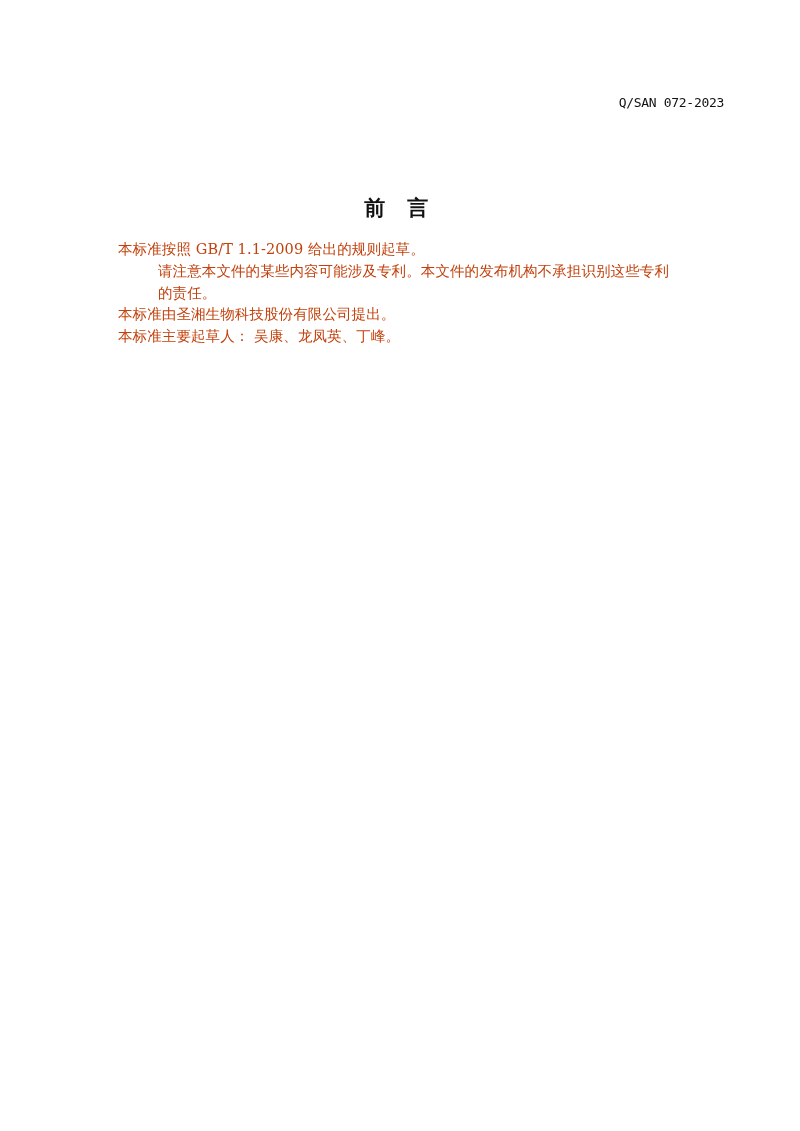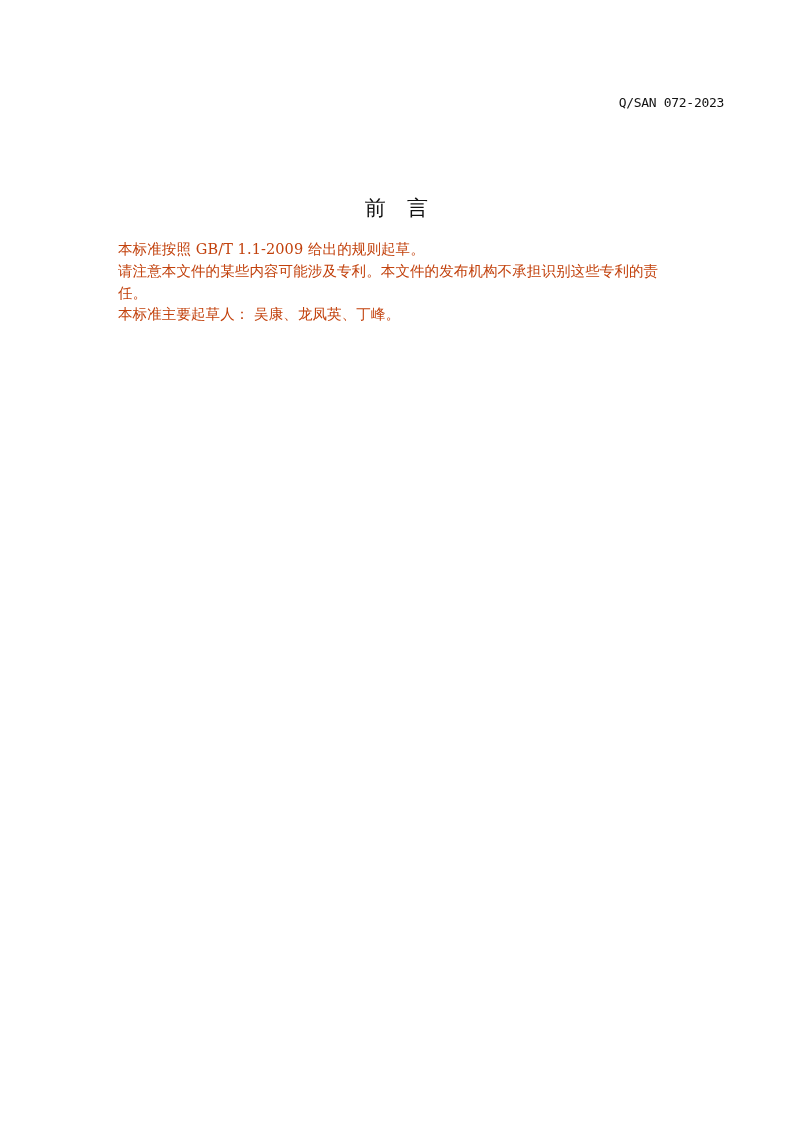--- a/index.html
+++ b/index.html
@@ -26,40 +26,41 @@
     color: #111111;
     white-space: nowrap;
   }
   .doc-title {
     position: absolute;
     top: 194px;
     left: 0;
     width: 100%;
     text-align: center;
     font-size: 21px;
-    font-weight: normal;
+    font-weight: bold;
     letter-spacing: 0.35em;
     color: #111111;
   }
   .doc-body {
     position: absolute;
     left: 118px;
     top: 239px;
     width: 560px;
   }
   .doc-body p {
     margin: 0;
     font-size: 14.5px;
     line-height: 21.8px;
     letter-spacing: 0.1px;
     color: #c2410c;
     white-space: nowrap;
   }
   .doc-body p.wrapline {
     white-space: normal;
+    margin-left: 40px;
   }
   .doc-footer {
     position: absolute;
     top: 1097px;
     left: 0;
     width: 100%;
     text-align: center;
     font-size: 13px;
     color: #222222;
   }
@@ -69,18 +70,19 @@
 
 <div class="page">
 
   <div class="doc-header">Q/SAN 072-2023</div>
 
   <div class="doc-title">前 言</div>
 
   <div class="doc-body">
     <p>本标准按照 GB/T 1.1-2009 给出的规则起草。</p>
     <p class="wrapline">请注意本文件的某些内容可能涉及专利。本文件的发布机构不承担识别这些专利的责任。</p>
+    <p>本标准由圣湘生物科技股份有限公司提出。</p>
     <p>本标准主要起草人： 吴康、龙凤英、丁峰。</p>
   </div>
 
   <div class="doc-footer">2</div>
 
 </div>
 
 </body></html>

